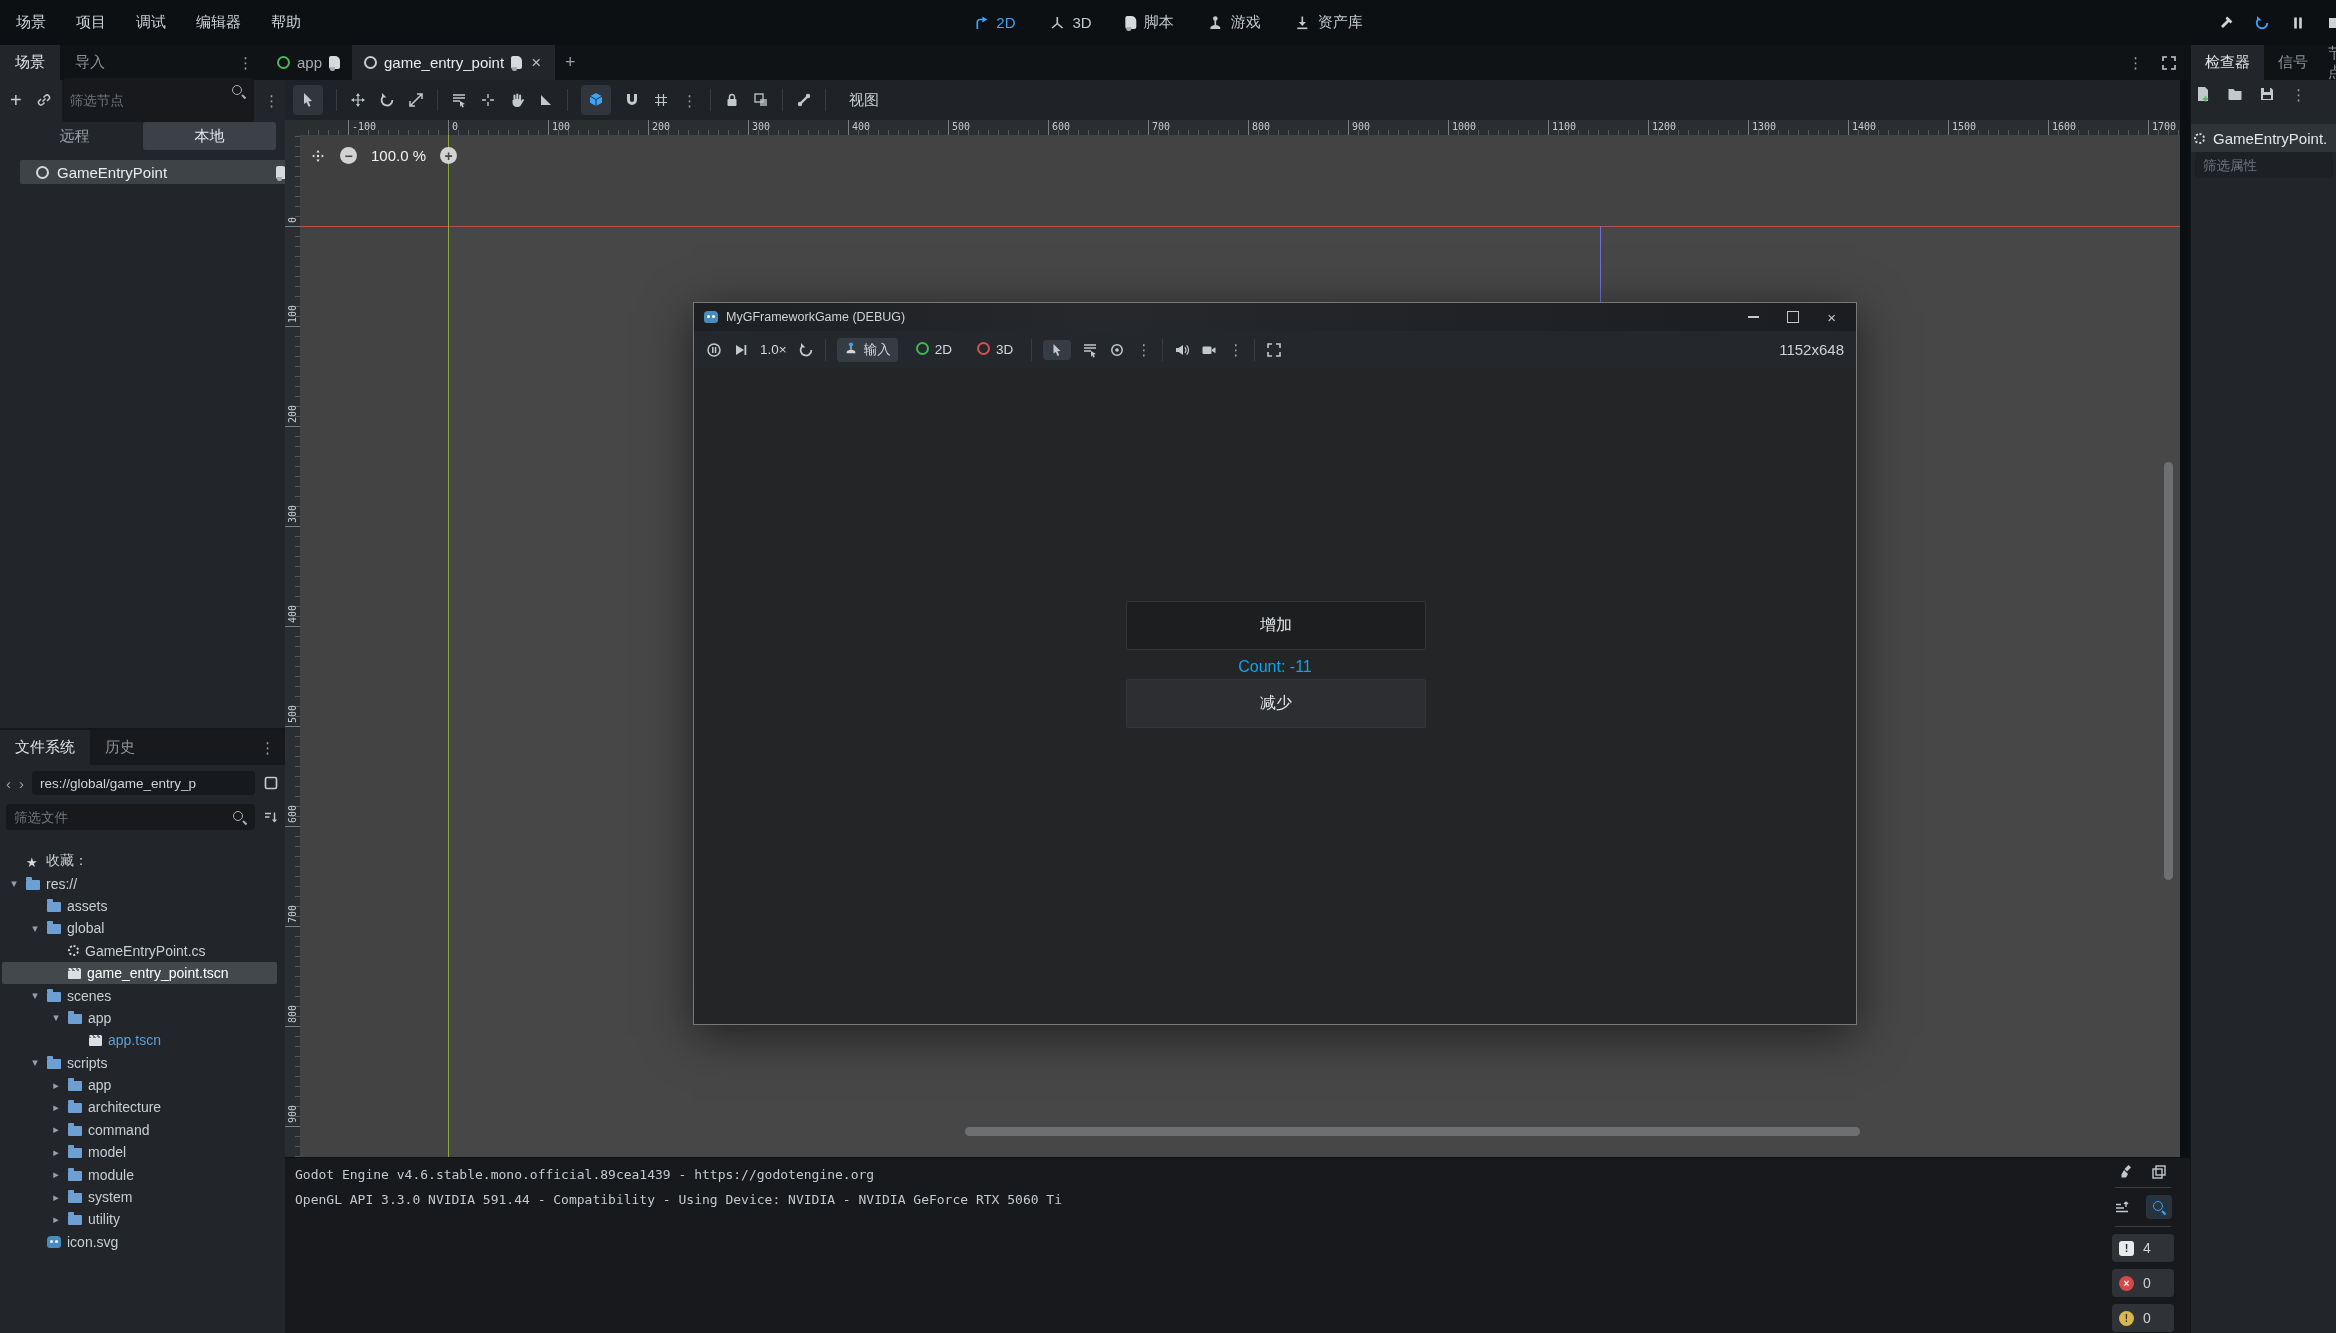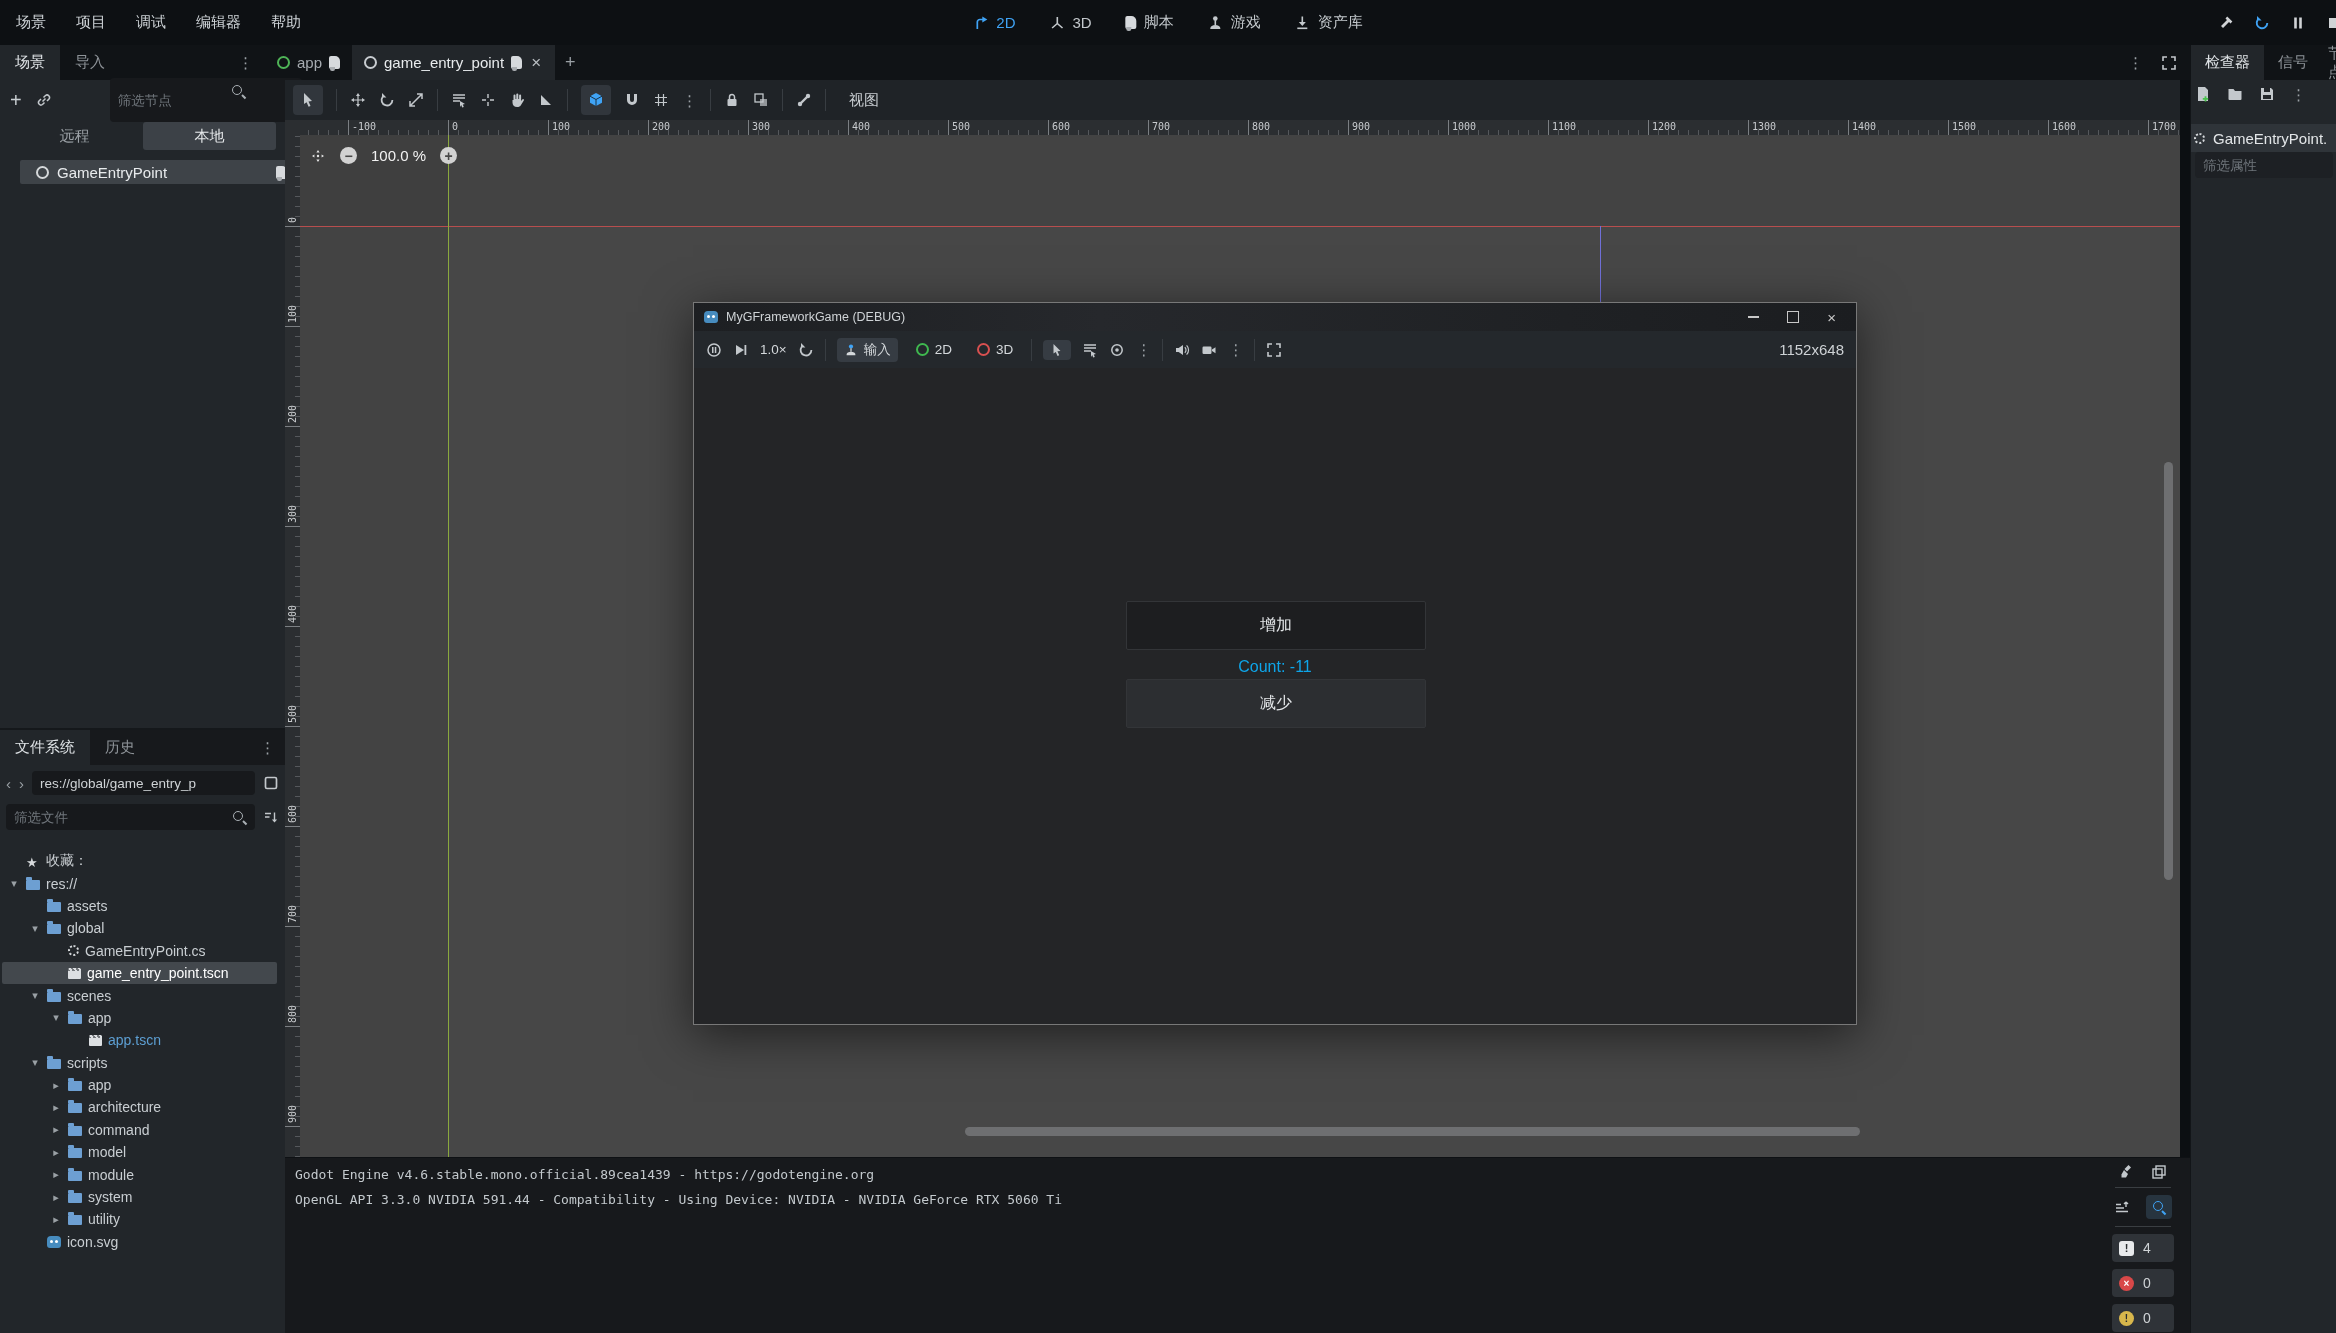--- a/index.html
+++ b/index.html
@@ -110,21 +110,21 @@
   
   .gwin{position:absolute;left:393px;top:167px;width:1164px;height:723px;border:1px solid #787878;
         background:#242527;box-shadow:0 10px 45px rgba(0,0,0,0.55);box-sizing:border-box;}
   .gtitle{height:28px;background:linear-gradient(90deg,#1d1f22,#26282c 35%,#1f2124 75%,#1b1d20);display:flex;align-items:center;padding:0 10px;gap:8px;}
   .gtitle .t{color:#cfd3d6;font-size:12.5px;}
   .wctl{margin-left:auto;display:flex;gap:28px;align-items:center;padding-right:10px;color:#c8c8c8;}
   .wmin{width:11px;height:1.6px;background:#c8c8c8;}
   .wmax{width:10px;height:10px;border:1.4px solid #c8c8c8;}
   .wclose{font-size:15px;line-height:1;}
   .gtools{height:37px;background:#24282c;display:flex;align-items:center;gap:11px;padding:0 12px;border-bottom:1px solid #1a1d20;}
-  .gbtn{display:flex;align-items:center;gap:6px;padding:3px 7px;border-radius:4px;color:#d4d8db;font-size:13.5px;}
+  .gbtn{display:flex;gap:6px;padding:3px 7px;border-radius:4px;color:#d4d8db;font-size:13.5px;}
   .gbtn.on{background:#363c43;}
   .gres{margin-left:auto;color:#ced2d5;font-size:15px;font-family:"Liberation Sans",sans-serif;}
   .garea{position:absolute;left:0;top:65px;right:0;bottom:0;background:#242527;}
   .gamebtn{position:absolute;left:432px;width:298px;height:47px;display:flex;align-items:center;justify-content:center;
            color:#e3e6e8;font-size:16px;border:1px solid #333538;border-radius:2px;}
   .cntlabel{position:absolute;left:432px;width:298px;text-align:center;color:#0ea5e9;font-size:16px;}
 
   
   .output{left:285px;top:1157px;width:1905px;height:176px;background:#17191c;border-top:1px solid #0e1114;}
   .olines{position:absolute;left:10px;top:4px;right:90px;font-family:"DejaVu Sans Mono",monospace;font-size:13px;line-height:25px;color:#c3c9cd;}
@@ -251,21 +251,21 @@
   </div>
 
   <div class="abs ldock">
 
     <div class="row" style="left:6px;top:4px;width:273px;height:32px;gap:10px">
       <span style="font-size:20px;color:#c9ced2;padding:0 4px">+</span>
       <svg class="ic" viewBox="0 0 16 16">
           <path d="M6.5 9.5l3-3M5 7l-2 2a2.5 2.5 0 003.5 3.5l2-2M11 9l2-2A2.5 2.5 0 009.5 3.5l-2 2" stroke="currentColor" stroke-width="1.5" fill="none"></path>
         </svg>
       <span style="position:relative;flex:1">
-        <input class="field" style="width: 100%; height: 44px; box-sizing: border-box; padding-right: 26px; margin-left: 48px;" placeholder="筛选节点">
+        <input class="field" style="width: 100%; height: 44px; box-sizing: border-box; padding-right: 26px;" placeholder="筛选节点">
         <span class="mag" style="position:absolute;right:8px;top:6px"></span>
       </span>
       <span class="dots">⋮</span>
     </div>
 
     <div class="row" style="left:8px;top:42px;width:268px;height:28px;gap:2px">
       <div class="segbtn" style="flex:1;height:28px">
           <span>远程</span>
         </div>
       <div class="segbtn on" style="flex:1;height:28px">

